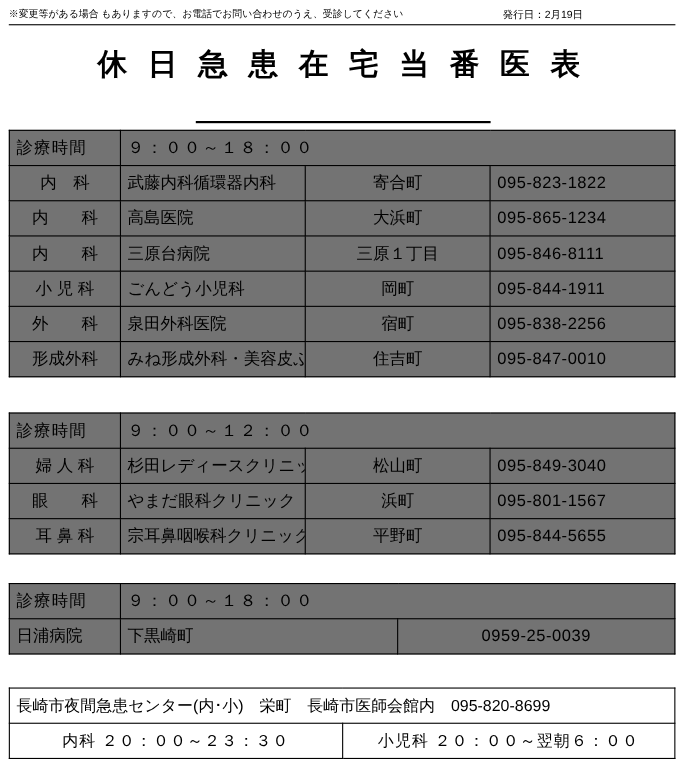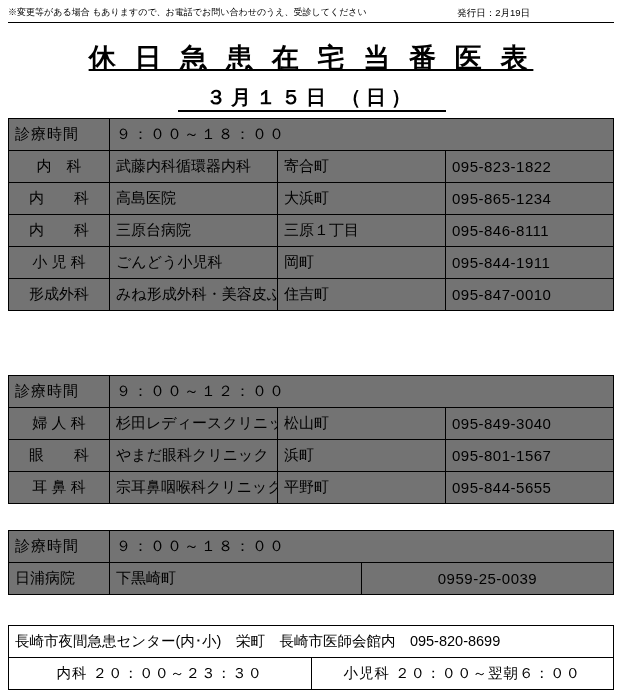--- a/index.html
+++ b/index.html
@@ -52,21 +52,20 @@
   .title {
     position: absolute;
     top: 40px;
     left: 0;
     width: 622px;
     text-align: center;
     font-size: 27px;
     font-weight: bold;
     letter-spacing: 6px;
     font-family: "Liberation Serif", serif;
-    text-decoration: underline;
   }
   .subtitle {
     position: absolute;
     top: 84px;
     left: 0;
     width: 622px;
     text-align: center;
     font-size: 20px;
     font-weight: bold;
     letter-spacing: 5px;
@@ -116,21 +115,21 @@
     font-size: 14.5px;
     margin-left: 40px;
   }
   .c-name {
     width: 272px;
     text-align: left;
     font-size: 15px;
   }
   .c-town {
     width: 110px;
-    text-align: left;
+    text-align: center;
     font-size: 14.5px;
   }
   .c-tel {
     text-align: left;
     font-size: 15px;
     letter-spacing: 0.5px;
   }
 
   
   #block1 { top: 118px; }
@@ -189,21 +188,20 @@
 </head>
 <body>
 
 <div class="page">
 
   <div class="topnote">※変更等がある場合 もありますので、お電話でお問い合わせのうえ、受診してください</div>
   <div class="issue">発行日：2月19日</div>
   <div class="rule"></div>
 
   <div class="title">休 日 急 患 在 宅 当 番 医 表</div>
-  <div class="subtitle">３月１５日 （日）</div>
   <div class="subtitle-underline"></div>
 
   <table class="blk" id="block1">
     <tbody>
         <tr>
       <td class="hdr-label">診療時間</td>
       <td class="hdr-time" colspan="3">９：００～１８：００</td>
     </tr>
     <tr>
       <td class="c-dept">内　科</td>
@@ -223,20 +221,26 @@
       <td class="c-town">三原１丁目</td>
       <td class="c-tel">095-846-8111</td>
     </tr>
     <tr>
       <td class="c-dept">小 児 科</td>
       <td class="c-name">ごんどう小児科</td>
       <td class="c-town">岡町</td>
       <td class="c-tel">095-844-1911</td>
     </tr>
     <tr>
+      <td class="c-dept">外　　科</td>
+      <td class="c-name">泉田外科医院</td>
+      <td class="c-town">宿町</td>
+      <td class="c-tel">095-838-2256</td>
+    </tr>
+    <tr>
       <td class="c-dept">形成外科</td>
       <td class="c-name">みね形成外科・美容皮ふクリニック</td>
       <td class="c-town">住吉町</td>
       <td class="c-tel">095-847-0010</td>
     </tr>
   </tbody>
     </table>
 
   <table class="blk" id="block2">
     <tbody>

